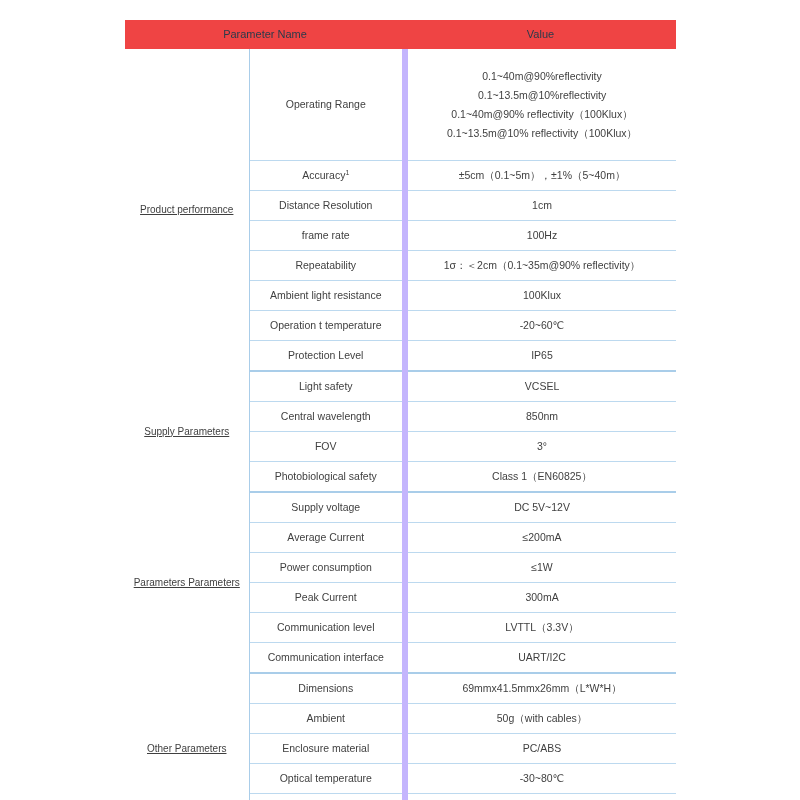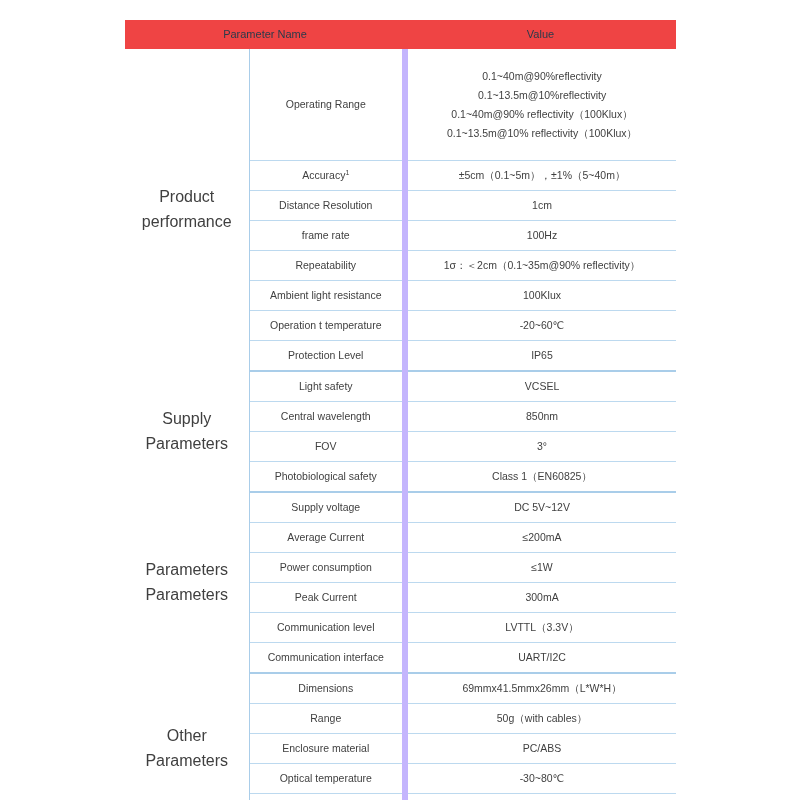--- a/index.html
+++ b/index.html
@@ -63,22 +63,23 @@
     border-bottom: 1px solid #bcd9ef;
     background: #ffffff;
     line-height: 1.55;
   }
 
   
   tbody td.group-cell {
     border-left: none;
     border-right: 1px solid #a9cde9;
     border-bottom: none;
-    font-size: 16px;
+    font-size: 10px;
     color: #3f3f3f;
+    text-decoration: underline;
   }
 
   tbody td.param-cell {
     border-left: 1px solid #a9cde9;
     border-right: 6px solid #c4b5fd;
   }
 
   tbody td.value-cell {
     border-left: none;
     border-right: none;
@@ -284,21 +285,21 @@
         <tr>
           <td class="group-cell" rowspan="5">Other Parameters</td>
           <td class="param-cell row-std"><span>Dimensions</span></td>
           <td class="value-cell row-std">
             <span class="value-lines">
               <span class="vline">69mmx41.5mmx26mm（L*W*H）</span>
             </span>
           </td>
         </tr>
         <tr>
-          <td class="param-cell row-std"><span>Range</span></td>
+          <td class="param-cell row-std"><span>Ambient</span></td>
           <td class="value-cell row-std">
             <span class="value-lines">
               <span class="vline">50g（with cables）</span>
             </span>
           </td>
         </tr>
         <tr>
           <td class="param-cell row-std"><span>Enclosure material</span></td>
           <td class="value-cell row-std">
             <span class="value-lines">

